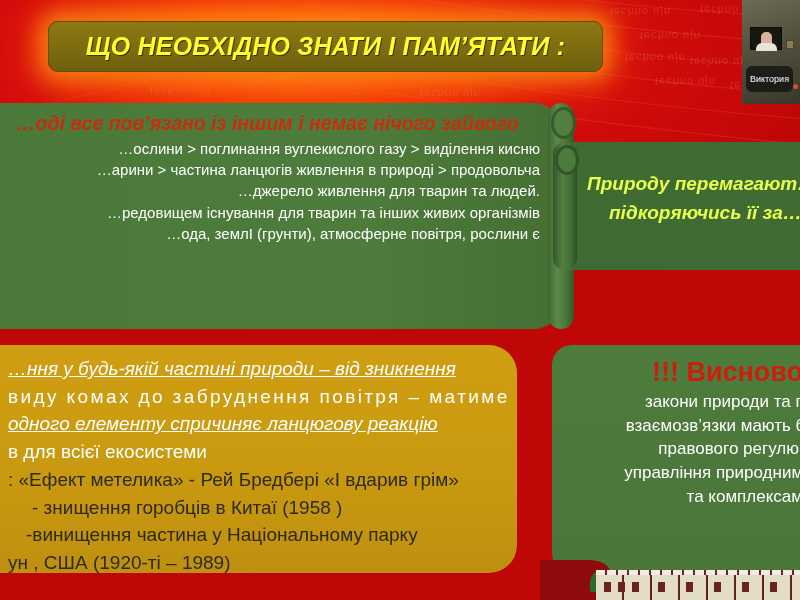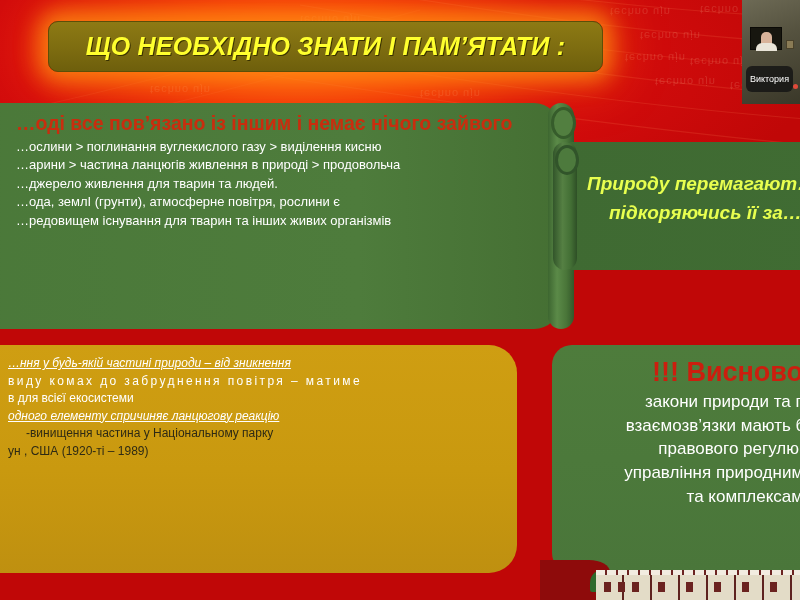--- a/index.html
+++ b/index.html
@@ -48,24 +48,24 @@
   .gold { background:#c9990f; }
 
   
   #panel-top-left{
     left:-112px; top:103px; width:672px; height:226px;
     border-radius:0 26px 26px 0;
     background:linear-gradient(90deg,#4a7839 0%, #4e7c3c 70%, #456f33 100%);
   }
   #panel-top-left .body{ padding:8px 20px 0 128px; }
   .lead-red{
-    color:#c92d0e; font-weight:bold; font-size:19.5px;
+    color:#c92d0e; font-style:italic; font-weight:bold; font-size:19.5px;
     white-space:nowrap; line-height:1.28; margin-bottom:2px;
   }
-  .gl{ color:#ffffff; font-size:13px; line-height:1.415; white-space:nowrap; }
+  .gl{ color:#ffffff; font-size:15px; line-height:1.415; white-space:nowrap;text-align:right; }
 
   
   #roll-left{
     position:absolute; left:548px; top:103px; width:26px; height:226px;
     background:linear-gradient(90deg,#3d6630 0%, #5b8a48 35%, #4a7639 70%, #33582a 100%);
     border-radius:13px;
   }
   #roll-left:before{
     content:""; position:absolute; left:3px; top:4px; width:19px; height:26px;
     border:3px solid #365c2b; border-radius:50%;
@@ -94,21 +94,21 @@
     border:3px solid #31542a; border-radius:50%; background:#4d7a3d;
   }
 
   
   #panel-bottom-left{
     left:-120px; top:345px; width:637px; height:228px;
     border-radius:0 28px 28px 0;
     background:linear-gradient(180deg,#cf9e12 0%, #c9990f 55%, #bf9010 100%);
   }
   #panel-bottom-left .body{ padding:10px 14px 0 128px; }
-  .al{ color:#ffffff; font-size:12px; line-height:1.46; white-space:nowrap; }
+  .al{ color:#ffffff; font-size:19px; line-height:1.46; white-space:nowrap; }
   .al.it{ font-style:italic; text-decoration:underline; }
   .al.dark{ color:#2e2a14; }
   .al.wide{ letter-spacing:2.4px; }
 
   
   #panel-bottom-right{
     left:552px; top:345px; width:302px; height:228px;
     border-radius:20px 0 0 20px;
     background:linear-gradient(180deg,#4e7c3c 0%,#4a763a 100%);
   }
@@ -217,40 +217,42 @@
   <div id="title-box">
     <span id="title-text">ЩО НЕОБХІДНО ЗНАТИ І ПАМ’ЯТАТИ :</span>
   </div>
 
   <div id="panel-top-left" class="panel green">
     <div class="body">
       <div class="lead-red">…оді все пов’язано із іншим і немає нічого зайвого</div>
       <div class="gl">…ослини &gt; поглинання вуглекислого газу  &gt; виділення кисню</div>
       <div class="gl">…арини &gt; частина ланцюгів живлення в природі &gt; продовольча</div>
       <div class="gl">…джерело живлення для тварин та людей.</div>
+      <div class="gl">…редовищем існування для тварин та інших живих організмів</div>
       <div class="gl">…ода, землI (грунти), атмосферне повітря, рослини є</div>
-      <div class="gl">…редовищем існування для тварин та інших живих організмів</div>
     </div>
   </div>
   <div id="roll-left"></div>
 
   <div id="panel-top-right" class="panel green">
     <div class="body">
       <div class="quote">Природу перемагают…</div>
       <div class="quote l2">підкоряючись її за…</div>
     </div>
   </div>
   <div id="roll-right"></div>
 
   <div id="panel-bottom-left" class="panel gold">
     <div class="body">
       <div class="al it">…ння у будь-якій частині природи  – від зникнення</div>
       <div class="al wide">виду комах до забруднення повітря – матиме</div>
+      <div class="al it">одного елементу спричиняє ланцюгову реакцію</div>
       <div class="al">в для всієї екосистеми</div>
-      <div class="al it">одного елементу спричиняє ланцюгову реакцію</div>
+      <div class="al dark">: «Ефект метелика» - Рей Бредбері «І вдарив грім»</div>
+      <div class="al dark" style="padding-left:24px">- знищення горобців в Китаї (1958 )</div>
       <div class="al dark" style="padding-left:18px">-винищення   частина   у   Національному   парку</div>
       <div class="al dark">ун , США (1920-ті – 1989)</div>
     </div>
   </div>
 
   <div id="panel-bottom-right" class="panel green">
     <div class="body">
       <div class="concl-title">!!! Висново…</div>
       <div class="cl i1">закони природи та пр…</div>
       <div class="cl i2">взаємозв’язки  мають бут…</div>

